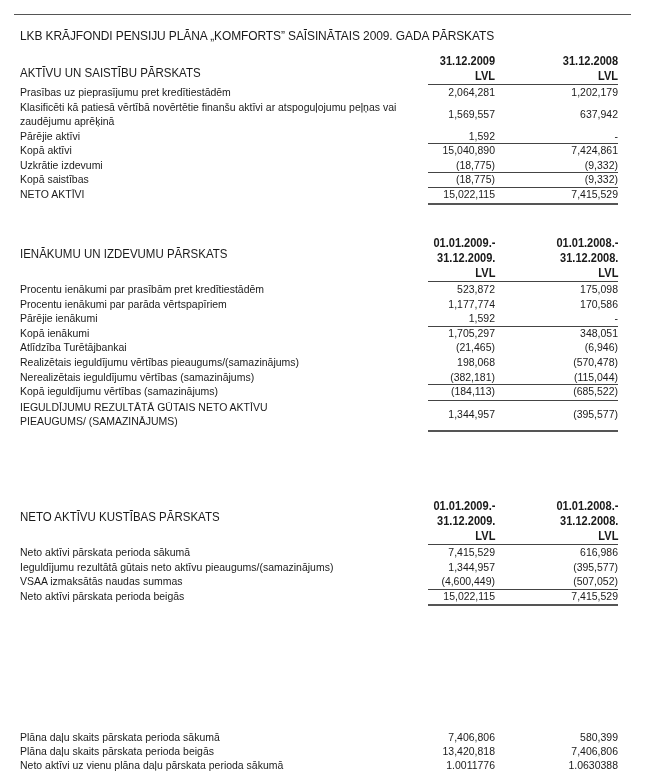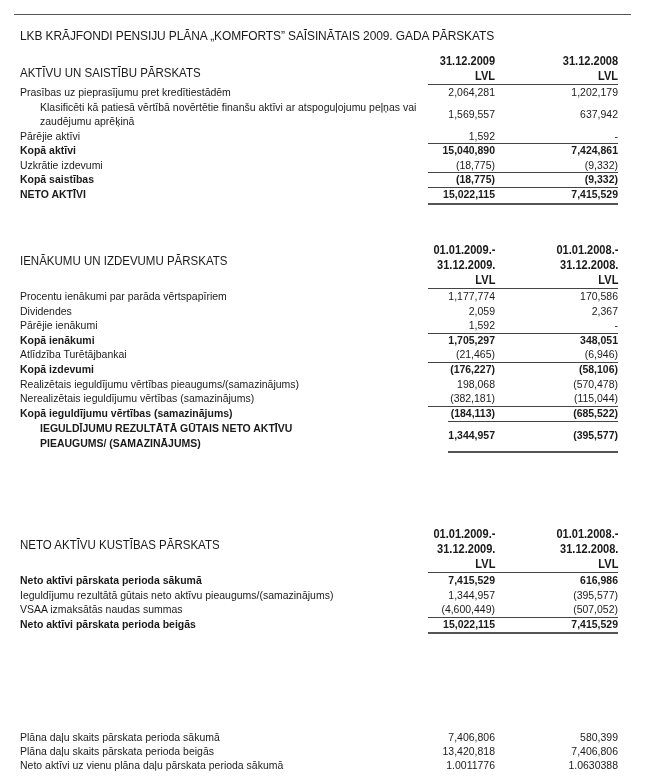--- a/index.html
+++ b/index.html
@@ -12,28 +12,28 @@
   .doc-title { position: absolute; left: 20px; top: 28px; font-size: 13px; letter-spacing: -0.1px; transform: scaleX(0.92); transform-origin: left; white-space: nowrap; }
   .section { position: absolute; left: 20px; width: 598px; }
   .hdr { position: relative; height: 36px; }
   .hdr.tall { height: 52px; }
   .hdr .stitle { position: absolute; left: 0; bottom: 4px; font-size: 12.5px; transform: scaleX(0.92); transform-origin: left; white-space: nowrap; }
   .hdr .col { position: absolute; bottom: 0; text-align: right; font-weight: bold; line-height: 15px; font-size: 12px; transform: scaleX(0.92); transform-origin: right; }
   .hdr .c1 { right: 123px; }
   .hdr .c2 { right: 0; }
   .hdrline { margin-left: 408px; border-top: 1px solid #444; height: 0; }
   .row { position: relative; height: 14.6px; line-height: 14.6px; white-space: nowrap; }
-  .row.two { height: 29px; line-height: 14.5px; margin-left: 20px; }
+  .row.two { height: 29px; line-height: 14.5px; }
   .row .lbl { position: absolute; left: 0; top: 0; transform: scaleX(0.92); transform-origin: left; }
   .row.two .lbl { white-space: normal; width: 440px; }
   .row .v { position: absolute; text-align: right; width: 110px; top: 0; transform: scaleX(0.92); transform-origin: right; }
   .row.two .v { top: 7px; }
   .row .v1 { right: 123px; }
   .row .v2 { right: 0; }
-  .bold { font-weight: bold; }
+  .bold { font-weight: normal; }
   .line-above::before { content: ""; position: absolute; left: 408px; right: 0; top: 0; border-top: 1px solid #444; }
   .thick-below::after { content: ""; position: absolute; left: 408px; right: 0; bottom: -3px; border-top: 2px solid #555; }
   .stats .row { height: 14.2px; line-height: 14.2px; }
 </style>
 </head>
 <body>
 
 <div class="toprule"></div>
 <div class="doc-title">LKB KRĀJFONDI PENSIJU PLĀNA „KOMFORTS” SAĪSINĀTAIS 2009. GADA PĀRSKATS</div>
 
@@ -80,64 +80,59 @@
       <span class="v v1">(18,775)</span>
       <span class="v v2">(9,332)</span>
     </div>
   <div class="row bold line-above thick-below">
       <span class="lbl">NETO AKTĪVI</span>
       <span class="v v1">15,022,115</span>
       <span class="v v2">7,415,529</span>
     </div>
 </div>
 
-<div class="section" style="top:236px;">
+<div class="section" style="top:229px;">
   <div class="hdr tall">
     <div class="stitle" style="bottom:20px;">IENĀKUMU UN IZDEVUMU PĀRSKATS</div>
     <div class="col c1">
       <div>01.01.2009.-</div>
       <div>31.12.2009.</div>
       <div>LVL</div>
     </div>
     <div class="col c2">
       <div>01.01.2008.-</div>
       <div>31.12.2008.</div>
       <div>LVL</div>
     </div>
   </div>
   <div class="hdrline"></div>
   <div class="row">
+      <span class="lbl">Procentu ienākumi par prasībām pret kredītiestādēm</span>
+      <span class="v v1">523,872</span>
+      <span class="v v2">175,098</span>
+    </div>
+  <div class="row">
       <span class="lbl">Procentu ienākumi par parāda vērtspapīriem</span>
       <span class="v v1">1,177,774</span>
       <span class="v v2">170,586</span>
     </div>
   <div class="row">
-      <span class="lbl">Dividendes</span>
-      <span class="v v1">2,059</span>
-      <span class="v v2">2,367</span>
-    </div>
-  <div class="row">
       <span class="lbl">Pārējie ienākumi</span>
       <span class="v v1">1,592</span>
       <span class="v v2">-</span>
     </div>
   <div class="row bold line-above">
       <span class="lbl">Kopā ienākumi</span>
       <span class="v v1">1,705,297</span>
       <span class="v v2">348,051</span>
     </div>
   <div class="row">
       <span class="lbl">Atlīdzība Turētājbankai</span>
       <span class="v v1">(21,465)</span>
       <span class="v v2">(6,946)</span>
-    </div>
-  <div class="row bold line-above">
-      <span class="lbl">Kopā izdevumi</span>
-      <span class="v v1">(176,227)</span>
-      <span class="v v2">(58,106)</span>
     </div>
   <div class="row">
       <span class="lbl">Realizētais ieguldījumu vērtības pieaugums/(samazinājums)</span>
       <span class="v v1">198,068</span>
       <span class="v v2">(570,478)</span>
     </div>
   <div class="row">
       <span class="lbl">Nerealizētais ieguldījumu vērtības (samazinājums)</span>
       <span class="v v1">(382,181)</span>
       <span class="v v2">(115,044)</span>
@@ -147,21 +142,21 @@
       <span class="v v1">(184,113)</span>
       <span class="v v2">(685,522)</span>
     </div>
   <div class="row two bold line-above thick-below" style="margin-top:1px;">
       <span class="lbl" style="width:300px;">IEGULDĪJUMU REZULTĀTĀ GŪTAIS NETO AKTĪVU PIEAUGUMS/ (SAMAZINĀJUMS)</span>
       <span class="v v1">1,344,957</span>
       <span class="v v2">(395,577)</span>
     </div>
 </div>
 
-<div class="section" style="top:520px;">
+<div class="section" style="top:492px;">
   <div class="hdr tall">
     <div class="stitle" style="bottom:20px;">NETO AKTĪVU KUSTĪBAS PĀRSKATS</div>
     <div class="col c1">
       <div>01.01.2009.-</div>
       <div>31.12.2009.</div>
       <div>LVL</div>
     </div>
     <div class="col c2">
       <div>01.01.2008.-</div>
       <div>31.12.2008.</div>

